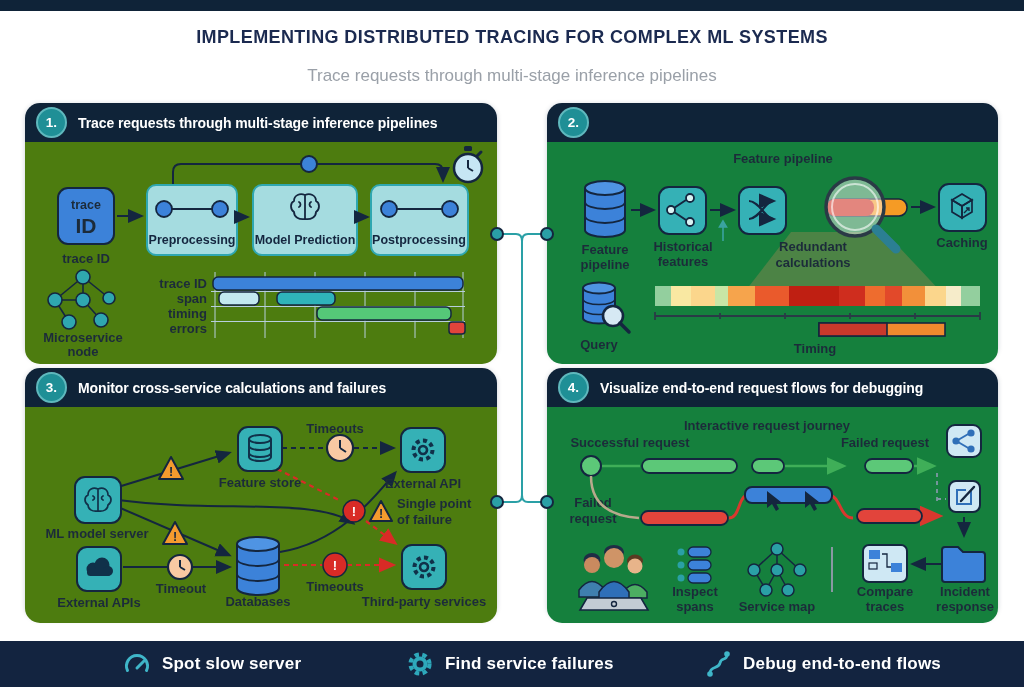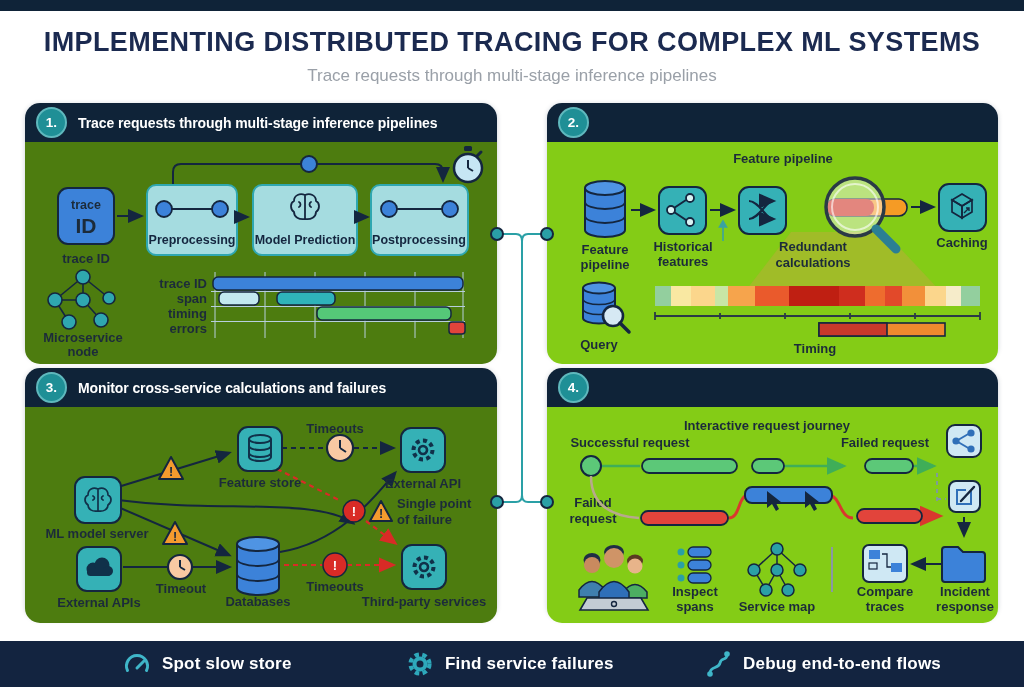--- a/index.html
+++ b/index.html
@@ -1,30 +1,30 @@
 <!DOCTYPE html>
 <html><head>
 <meta charset="utf-8">
 <style>
   html,body{margin:0;padding:0;background:#ffffff;font-family:"Liberation Sans",sans-serif;}
   .stage{position:relative;width:1024px;height:687px;overflow:hidden;background:#ffffff;}
   .top-strip{position:absolute;top:0;left:0;width:1024px;height:11px;background:#0f2338;}
   .main-title{position:absolute;top:27px;left:0;width:1024px;text-align:center;margin:0;
-    font-size:27px;font-weight:bold;color:#1b2a50;letter-spacing:.4px;}
+    font-size:18px;font-weight:bold;color:#1b2a50;letter-spacing:.4px;}
   .subtitle{position:absolute;top:66px;left:0;width:1024px;text-align:center;margin:0;
     font-size:17px;font-weight:500;color:#9aa0a8;}
   .panel{position:absolute;border-radius:15px;box-shadow:0 1px 5px rgba(20,40,70,.22);}
   .panel-header{height:39px;background:#0f2338;border-radius:15px 15px 0 0;
     display:flex;align-items:center;gap:11px;padding-left:11px;}
   .badge{flex:0 0 auto;width:27px;height:27px;border-radius:50%;background:#1f8f96;border:2px solid #5fb8bd;
     color:#fff;font-weight:bold;font-size:13.5px;display:flex;align-items:center;justify-content:center;}
   .panel-title{color:#ffffff;font-weight:bold;font-size:14px;white-space:nowrap;letter-spacing:-.1px;}
   .panel-body{border-radius:0 0 15px 15px;overflow:hidden;}
   .body-blue{background:#4d7c0f;}
-  .body-mint{background:#84cc16;}
+  .body-mint{background:#15803d;}
   svg text{font-family:"Liberation Sans",sans-serif;fill:#1c2b3a;}
   .lbl{font-size:13px;font-weight:600;text-anchor:middle;}
   .lbl-end{font-size:13px;font-weight:600;text-anchor:end;}
   .lbl-start{font-size:13px;font-weight:600;text-anchor:start;}
   .boxlbl{font-size:12.5px;font-weight:bold;text-anchor:middle;fill:#14263f;}
   .whitebang{font-size:13px;font-weight:bold;text-anchor:middle;fill:#ffffff;}
   .ln{stroke:#14263f;stroke-width:2;fill:none;}
   .overlay{position:absolute;top:0;left:0;pointer-events:none;}
   .footer-bar{position:absolute;left:0;top:641px;width:1024px;height:46px;background:#132440;}
   .footer-item{position:absolute;top:0;height:46px;display:flex;align-items:center;gap:10px;}
@@ -332,20 +332,21 @@
           <text x="310" y="163" class="whitebang" font-size="14">!</text>
           <text x="310" y="184" class="lbl">Timeouts</text>
         </g>
       </svg>
     </div>
   </div>
 
   <div class="panel" style="left:547px;top:368px;width:451px;height:251px;">
     <div class="panel-header">
       <span class="badge">4.</span>
+      <span class="panel-title">Visualize end-to-end request flows for debugging</span>
     </div>
     <div class="panel-body body-mint">
       <svg width="451" height="212" viewBox="0 0 451 212">
         <defs>
           <marker id="d-g" markerWidth="10" markerHeight="10" refX="6.5" refY="3.5" orient="auto">
             <path d="M0,0 L8,3.5 L0,7 Z" fill="#3fae58"></path>
           </marker>
           <marker id="d-r" markerWidth="10" markerHeight="10" refX="6.5" refY="3.5" orient="auto">
             <path d="M0,0 L8,3.5 L0,7 Z" fill="#d9382e"></path>
           </marker>
@@ -474,21 +475,21 @@
         <circle cx="547" cy="502" r="6"></circle>
     </g>
   </svg>
 
   <div class="footer-bar">
     <div class="footer-item" style="left:122px;">
       <svg width="30" height="30" viewBox="0 0 30 30">
         <path d="M5.5,21.5 A10.5,10.5 0 1 1 24.5,21.5" stroke="#3fb6c9" stroke-width="3" fill="none" stroke-linecap="round"></path>
         <line x1="15" y1="19" x2="22" y2="12" stroke="#3fb6c9" stroke-width="3" stroke-linecap="round"></line>
       </svg>
-      <span class="footer-label">Spot slow store</span>
+      <span class="footer-label">Spot slow server</span>
     </div>
     <div class="footer-item" style="left:703px;">
       <svg width="30" height="30" viewBox="0 0 30 30">
         <path d="M7,24 C7,17 16,20 17,14 C18,8 24,12 24,6" stroke="#3fb6c9" stroke-width="2.8" fill="none" stroke-linecap="round"></path>
         <circle cx="7" cy="25" r="2.8" fill="#3fb6c9"></circle>
           <circle cx="24" cy="5" r="2.8" fill="#3fb6c9"></circle>
       </svg>
       <span class="footer-label">Debug end-to-end flows</span>
     </div>
     <div class="footer-item" style="left:405px;">

